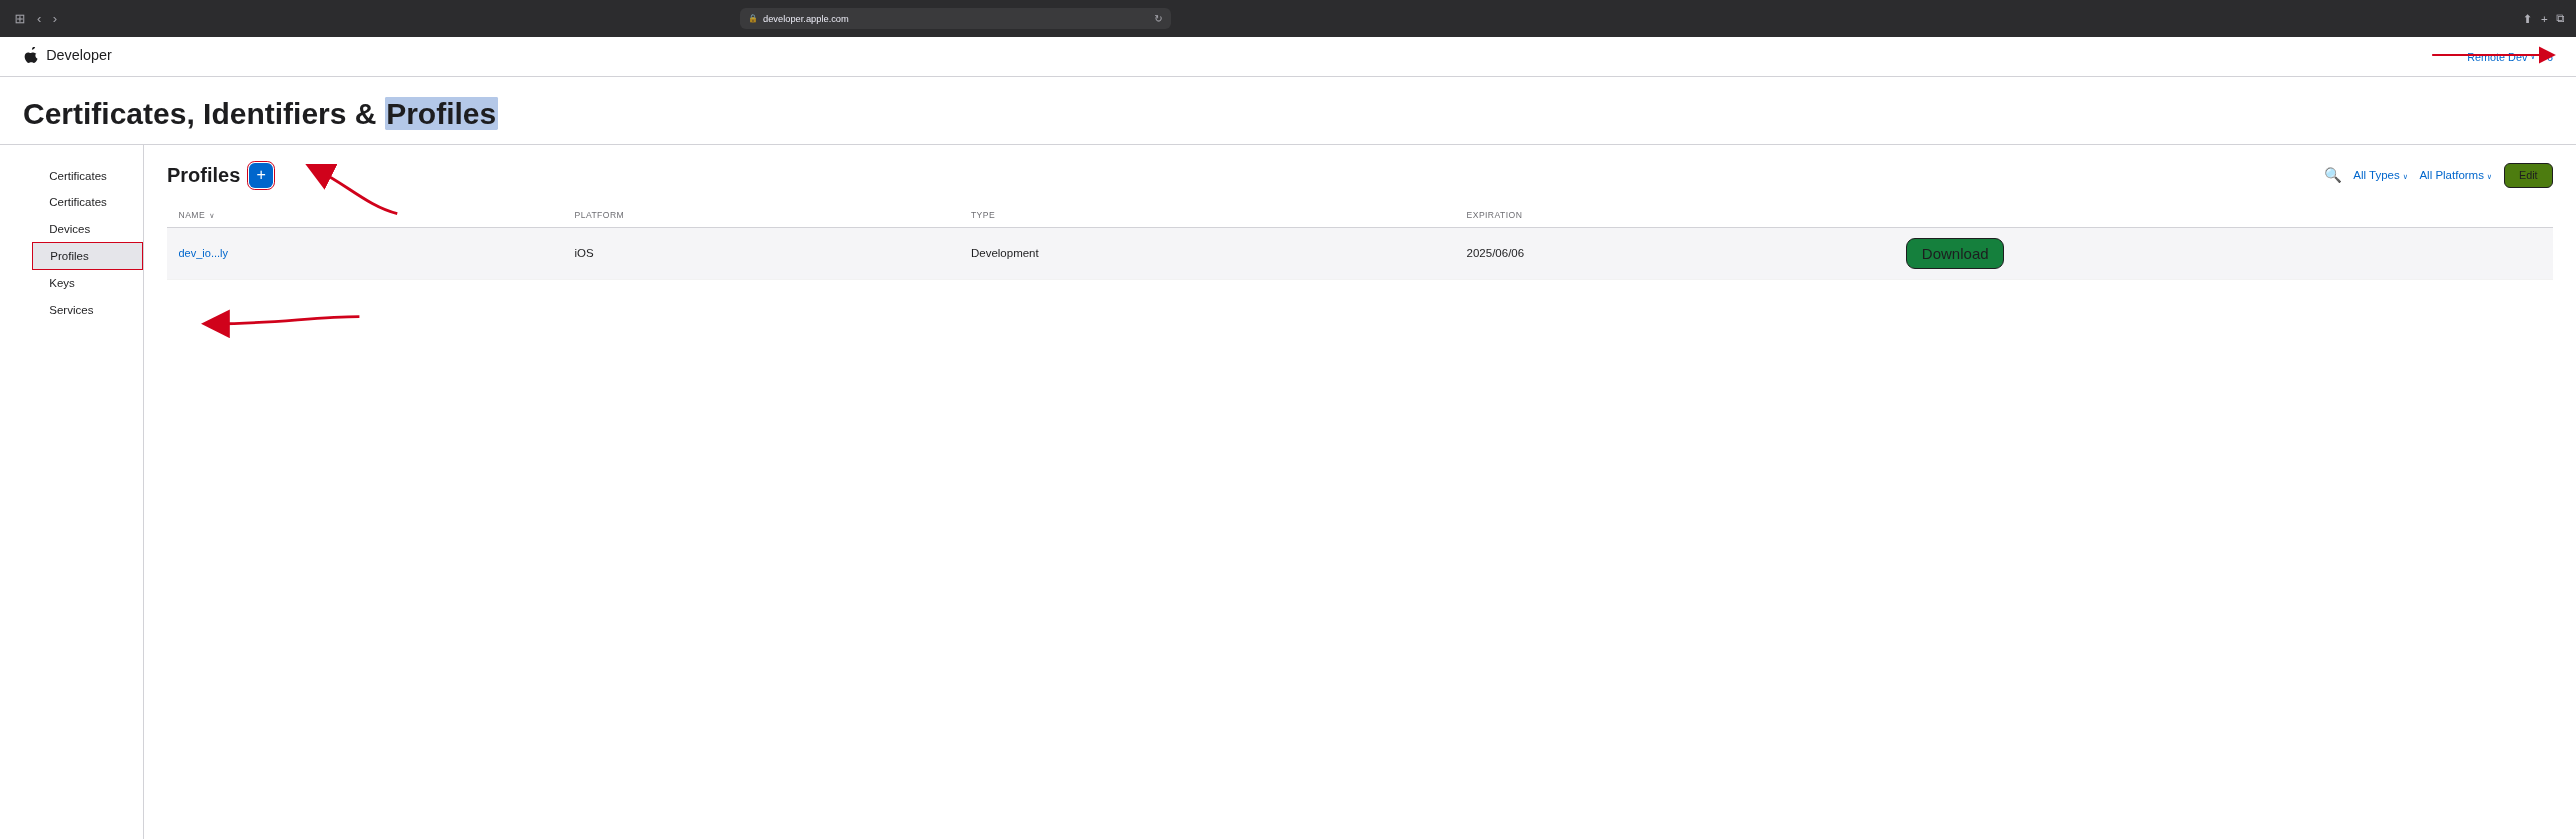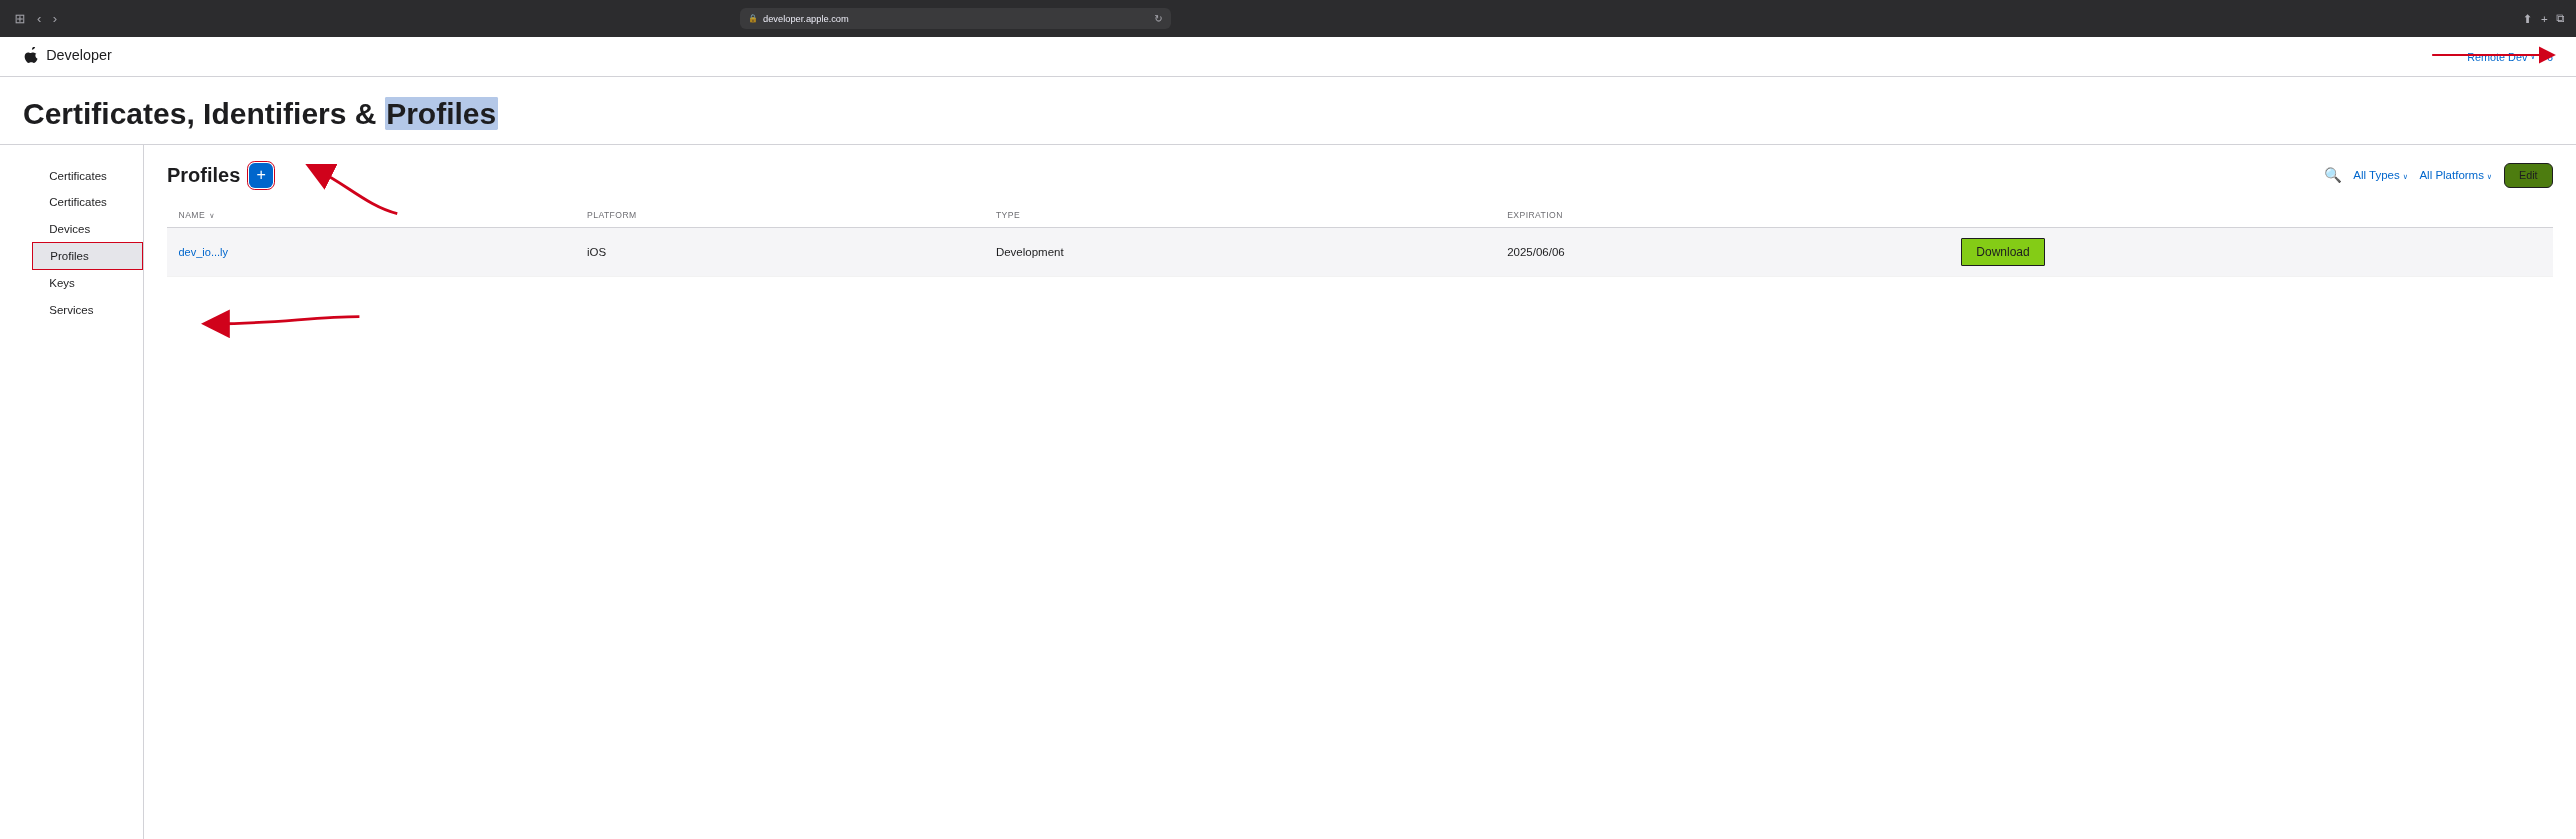--- a/index.html
+++ b/index.html
@@ -265,23 +265,23 @@
       background: #f5f5f7;
     }
     .profile-name-link {
       color: #0066cc;
       text-decoration: none;
       font-size: 11px;
     }
     .download-btn {
       padding: 5.8px 14.4px;
       border: 1.1px solid #1d1d1f;
-      border-radius: 1px;
-      background: #84cc16;
-      font-size: 12px;
+      border-radius: 9px;
+      background: #15803d;
+      font-size: 15px;
       font-weight: 500;
       cursor: pointer;
       color: #1d1d1f;
     }
   </style>
 </head>
 <body>
 
 <div class="browser-chrome">
   <div class="browser-controls">

